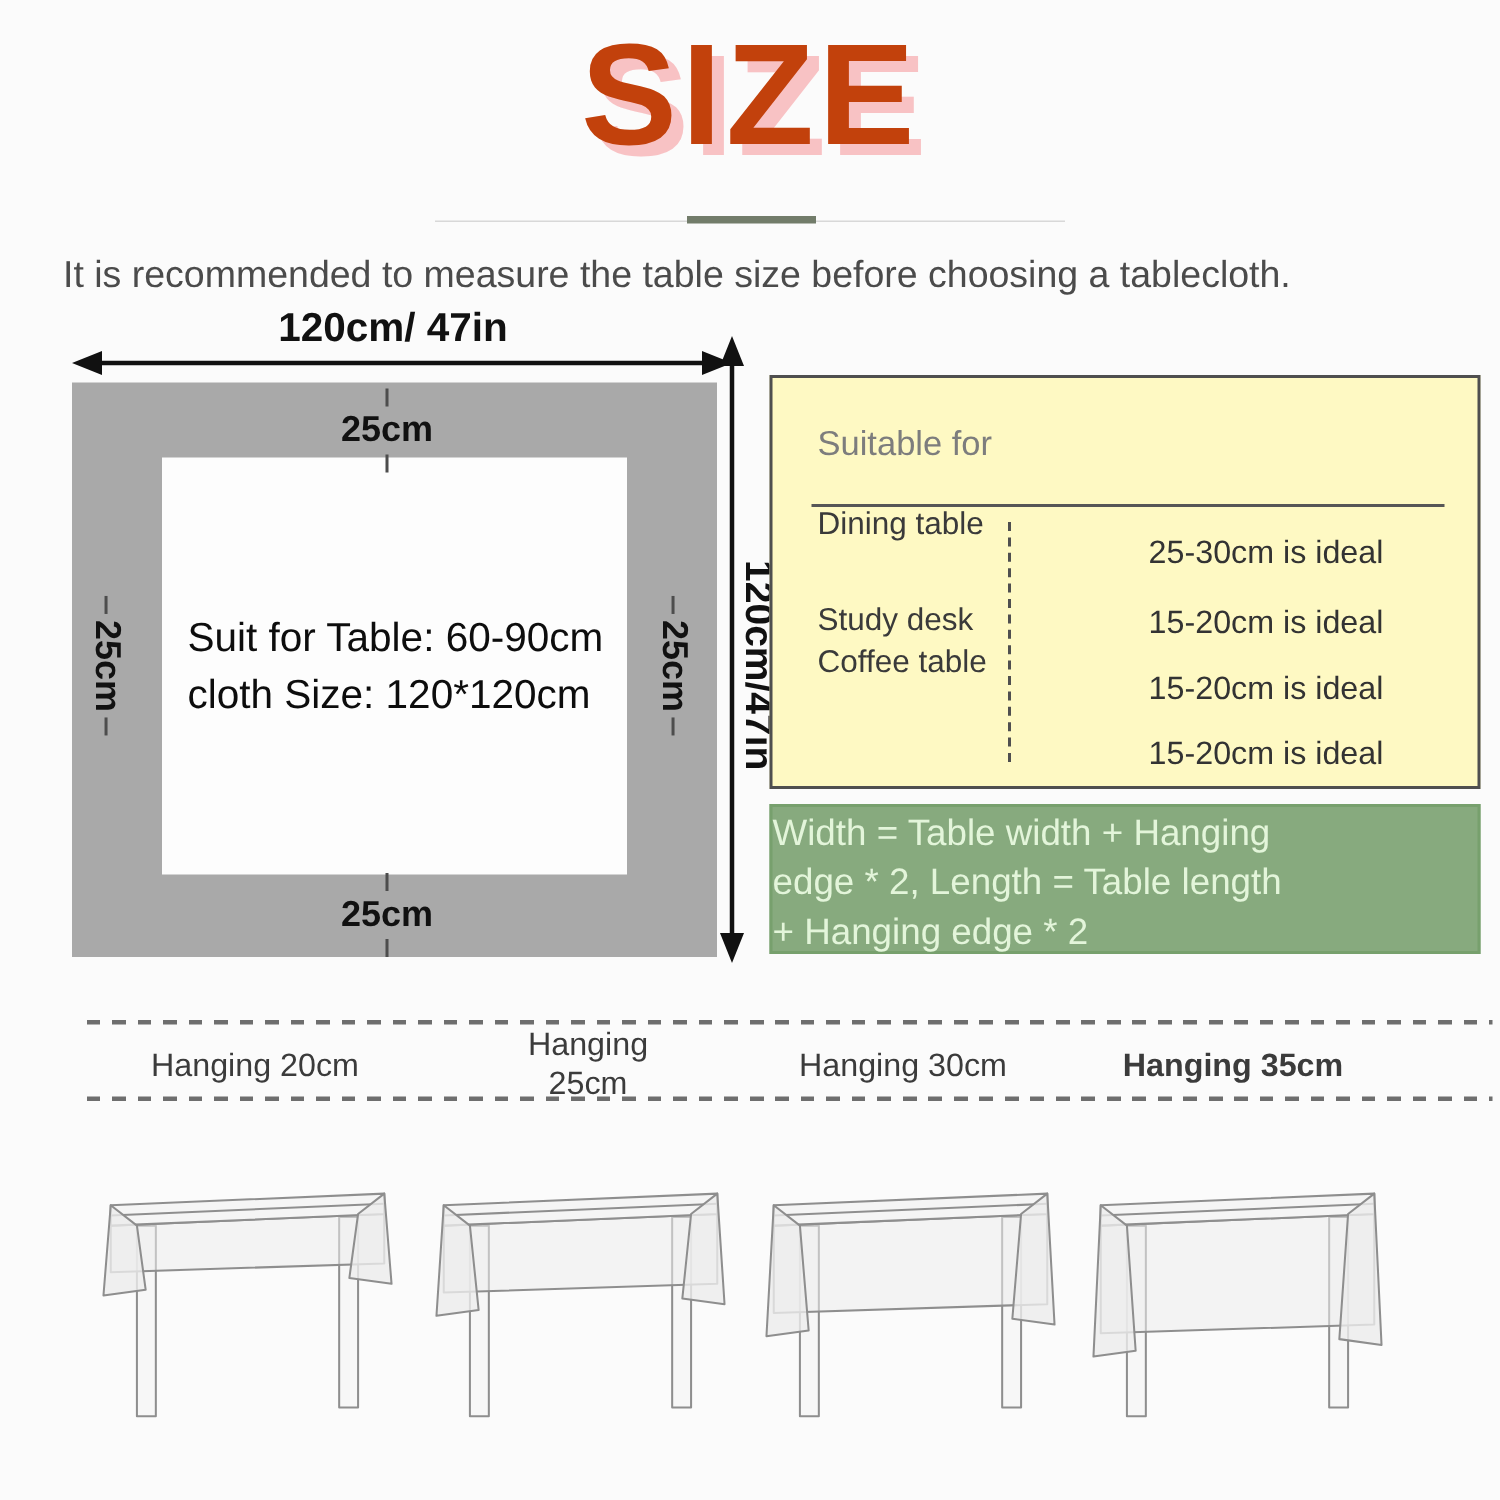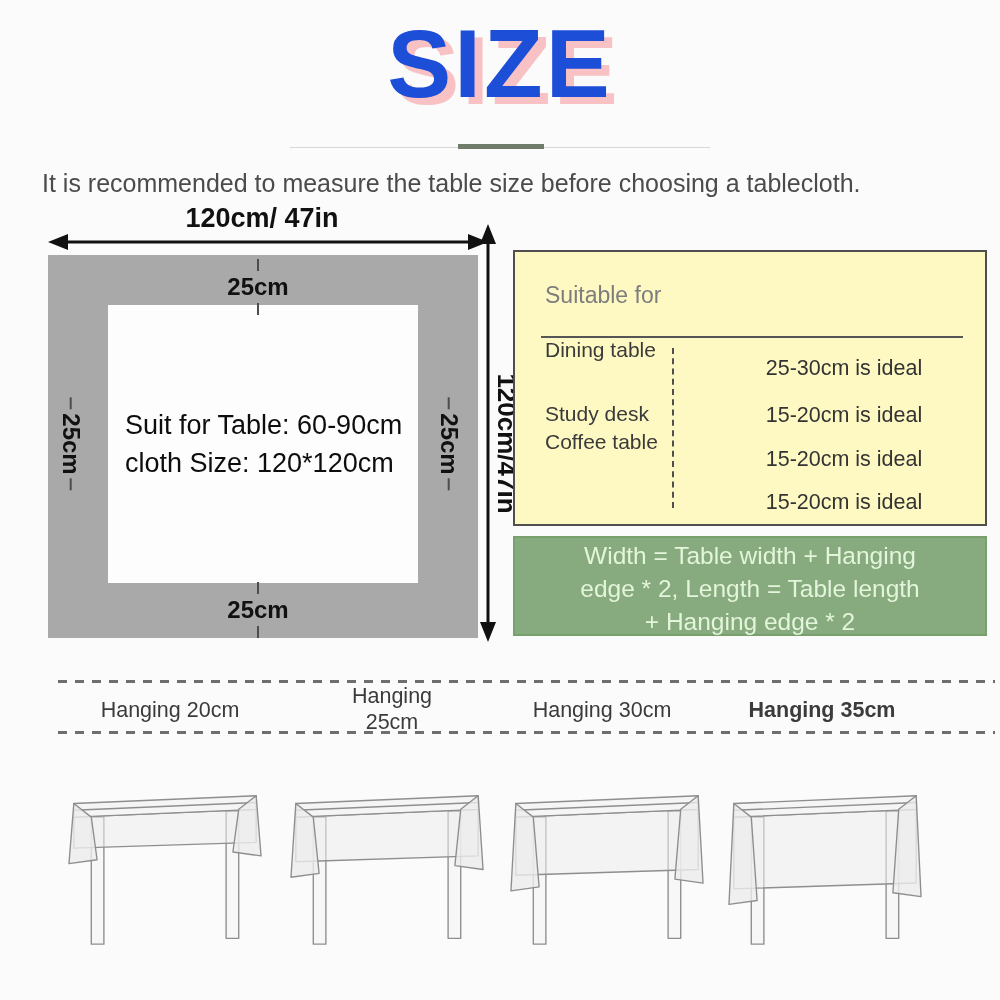--- a/index.html
+++ b/index.html
@@ -10,21 +10,21 @@
     font-family:"Liberation Sans","DejaVu Sans",sans-serif;
     color:#222;
     overflow:hidden;
   }
   .pre { white-space:pre-line; }
 
   
   .size-title{
     position:absolute; top:16px; left:0; width:100%;
     text-align:center; font-size:96px; font-weight:800; letter-spacing:3px;
-    color:#1d4ed8; text-shadow:8px 7px 0 #f8c2c4; line-height:1;
+    color:#c2410c; text-shadow:8px 7px 0 #f8c2c4; line-height:1;
   }
   .title-rule{ position:absolute; top:147px; left:290px; width:420px; height:1px; background:#d8d8d8; }
   .title-rule-accent{ position:absolute; top:144px; left:458px; width:86px; height:5px; background:#727c6a; }
 
   .intro{ position:absolute; top:169px; left:42px; font-size:25px; color:#4b4b4b; }
 
   
   .diagram{ position:absolute; left:40px; top:200px; width:530px; height:450px; }
   .gray-square{ position:absolute; left:8px; top:55px; width:430px; height:383px; background:#a9a9a9; }
   .white-square{ position:absolute; left:68px; top:105px; width:310px; height:278px; background:#fdfdfd; }
@@ -50,21 +50,21 @@
                    font-size:22px; color:#303030; line-height:28px; }
   .it-hr{ position:absolute; left:26px; top:84px; width:422px; height:2px; background:#565656; }
   .it-divider{ position:absolute; left:157px; top:96px; height:160px; border-left:2px dashed #4f4f4f; }
   .it-item{ position:absolute; left:30px; width:118px; font-size:21px; color:#3a3a3a; line-height:28px; }
   .it-val{ position:absolute; left:184px; width:290px; text-align:center; font-size:21.5px; color:#333; }
 
   
   .formula-box{ position:absolute; left:513px; top:536px; width:474px; height:100px;
                 background:#87aa7e; border:2px solid #77a06d;
                 color:#e3f5da; font-size:24.5px; font-weight:500; line-height:33px;
-                text-align:center; padding-top:1px; }
+                padding-top:1px; }
 
   
   .dash-line{ position:absolute; left:58px; width:937px; height:3px;
               background:repeating-linear-gradient(90deg,#6e6e6e 0 9px,transparent 9px 17px); }
   .hang-label{ position:absolute; font-size:21.5px; color:#3b3b3b; text-align:center; line-height:26px; }
 
   
   .illustrations{ position:absolute; left:0; top:786px; width:1000px; height:190px; }
   .illustrations svg{ position:absolute; top:0; }
 </style>

